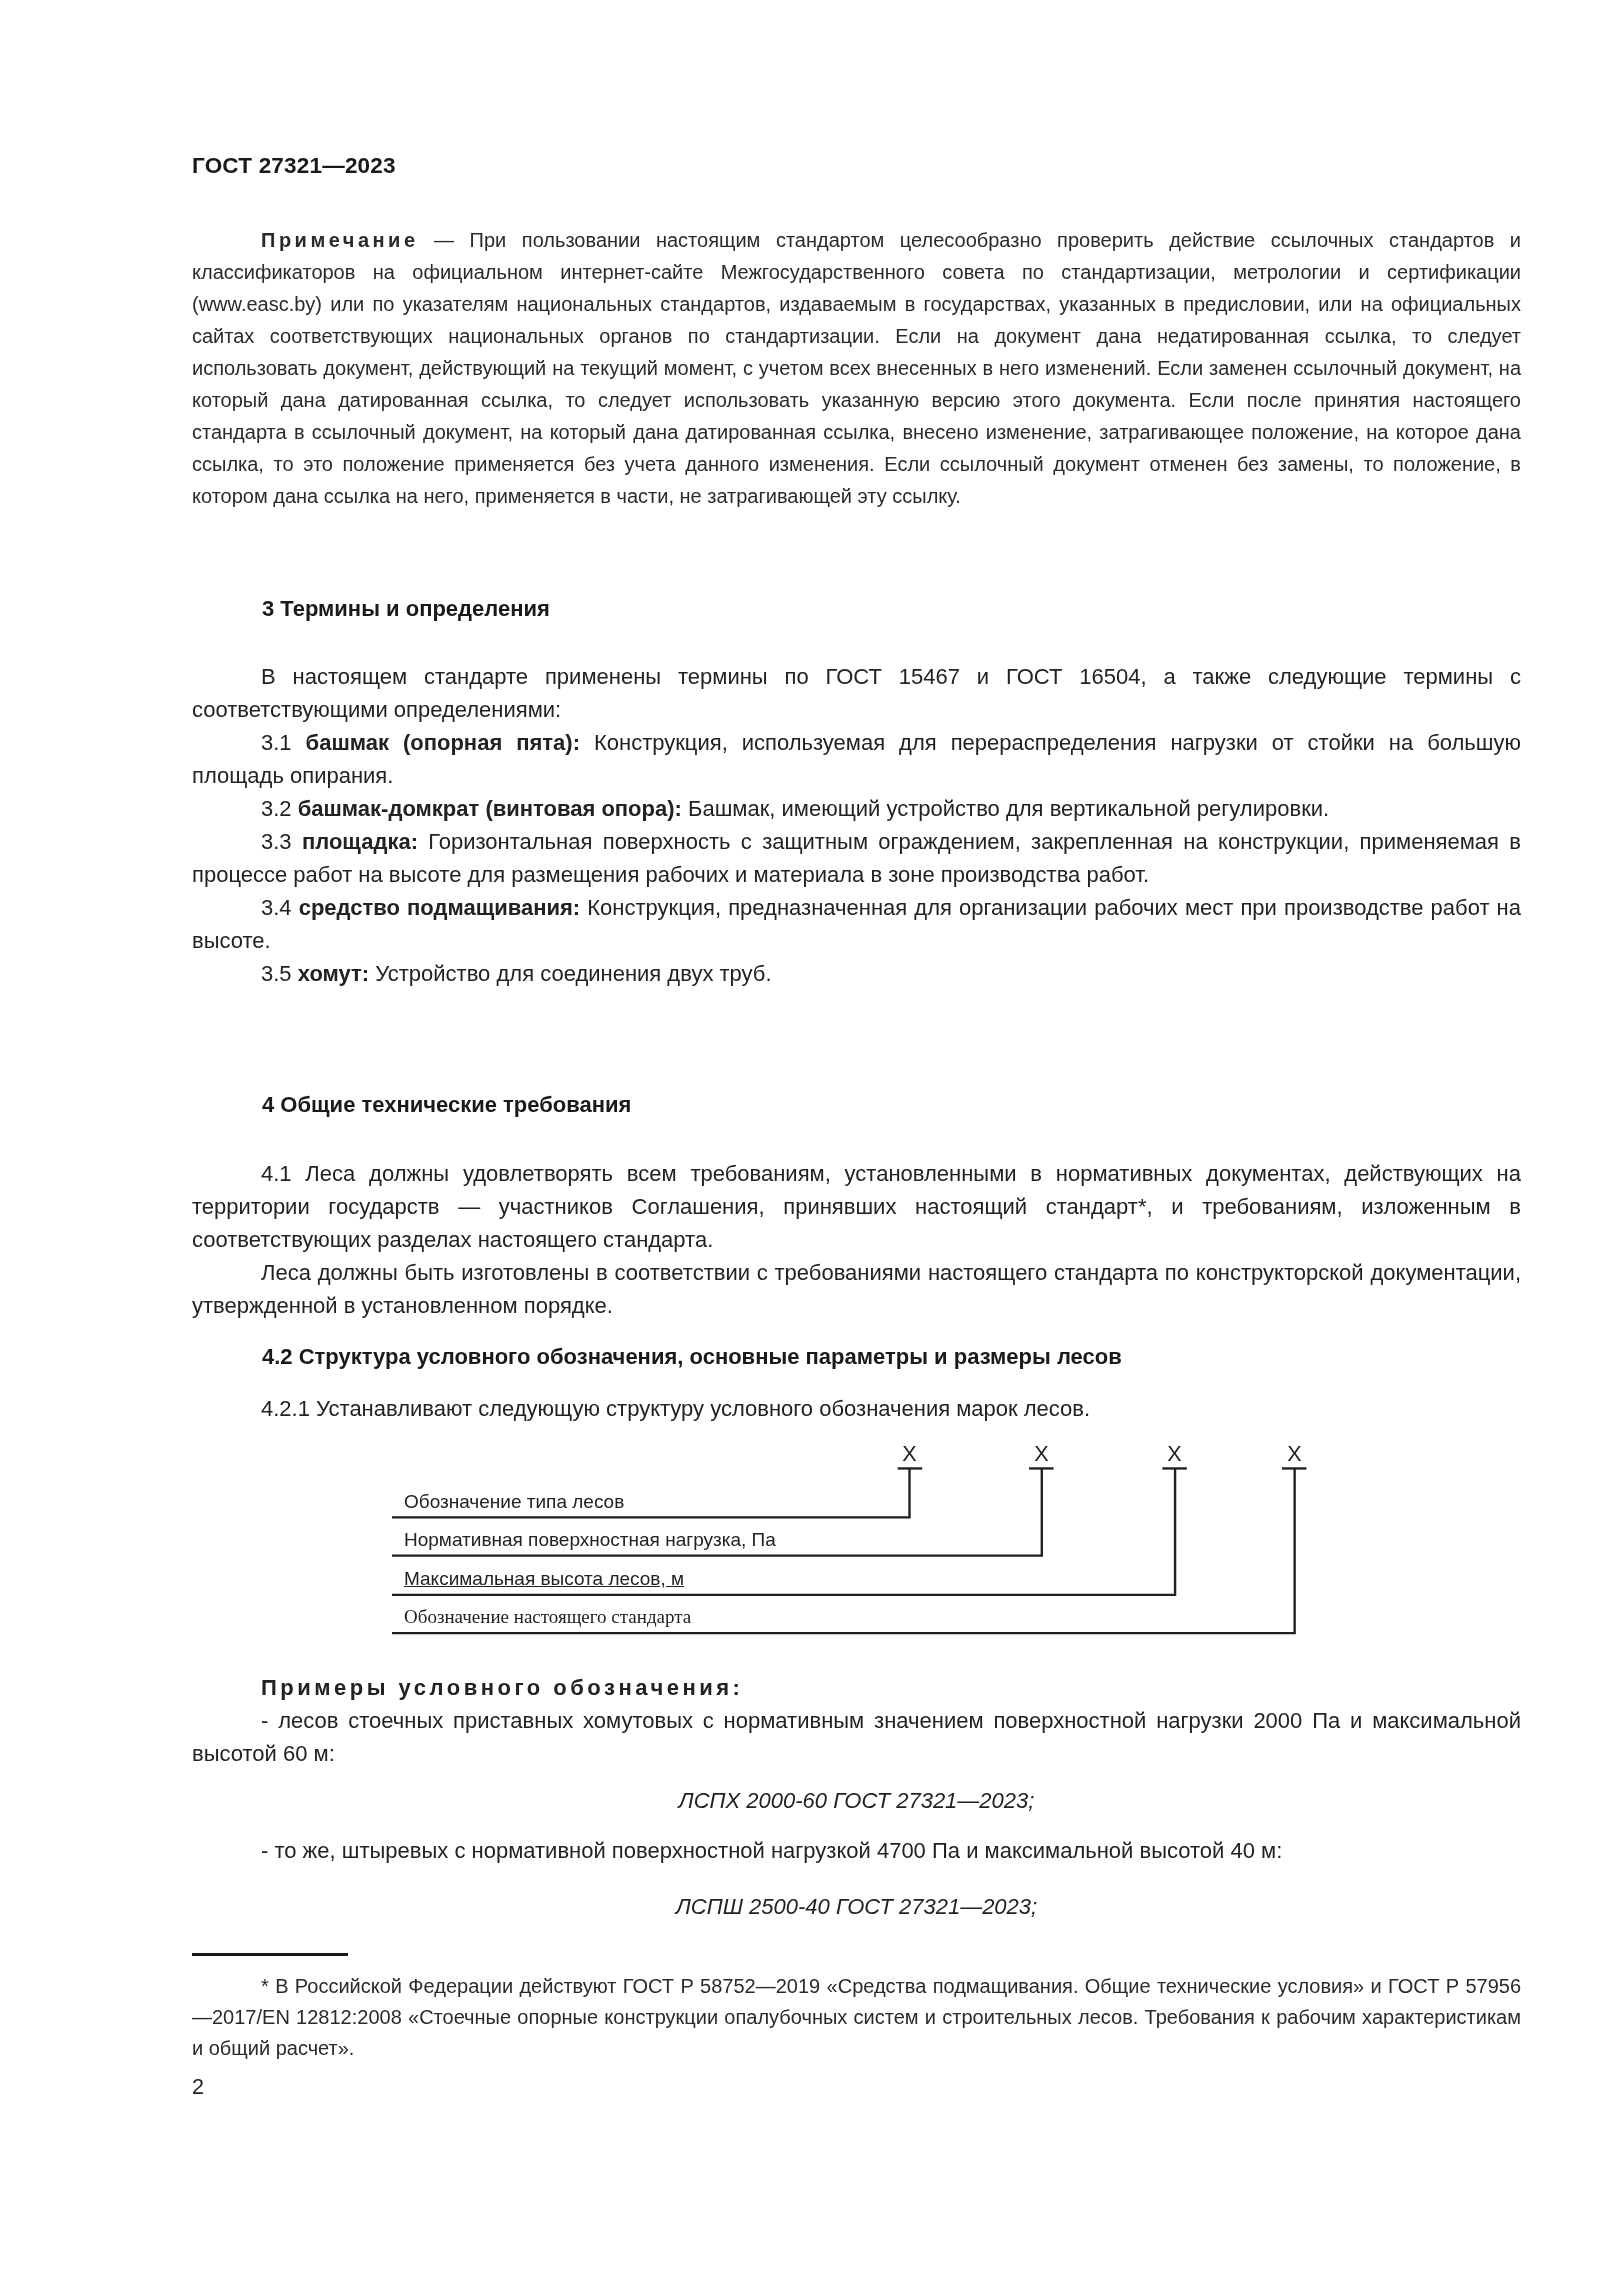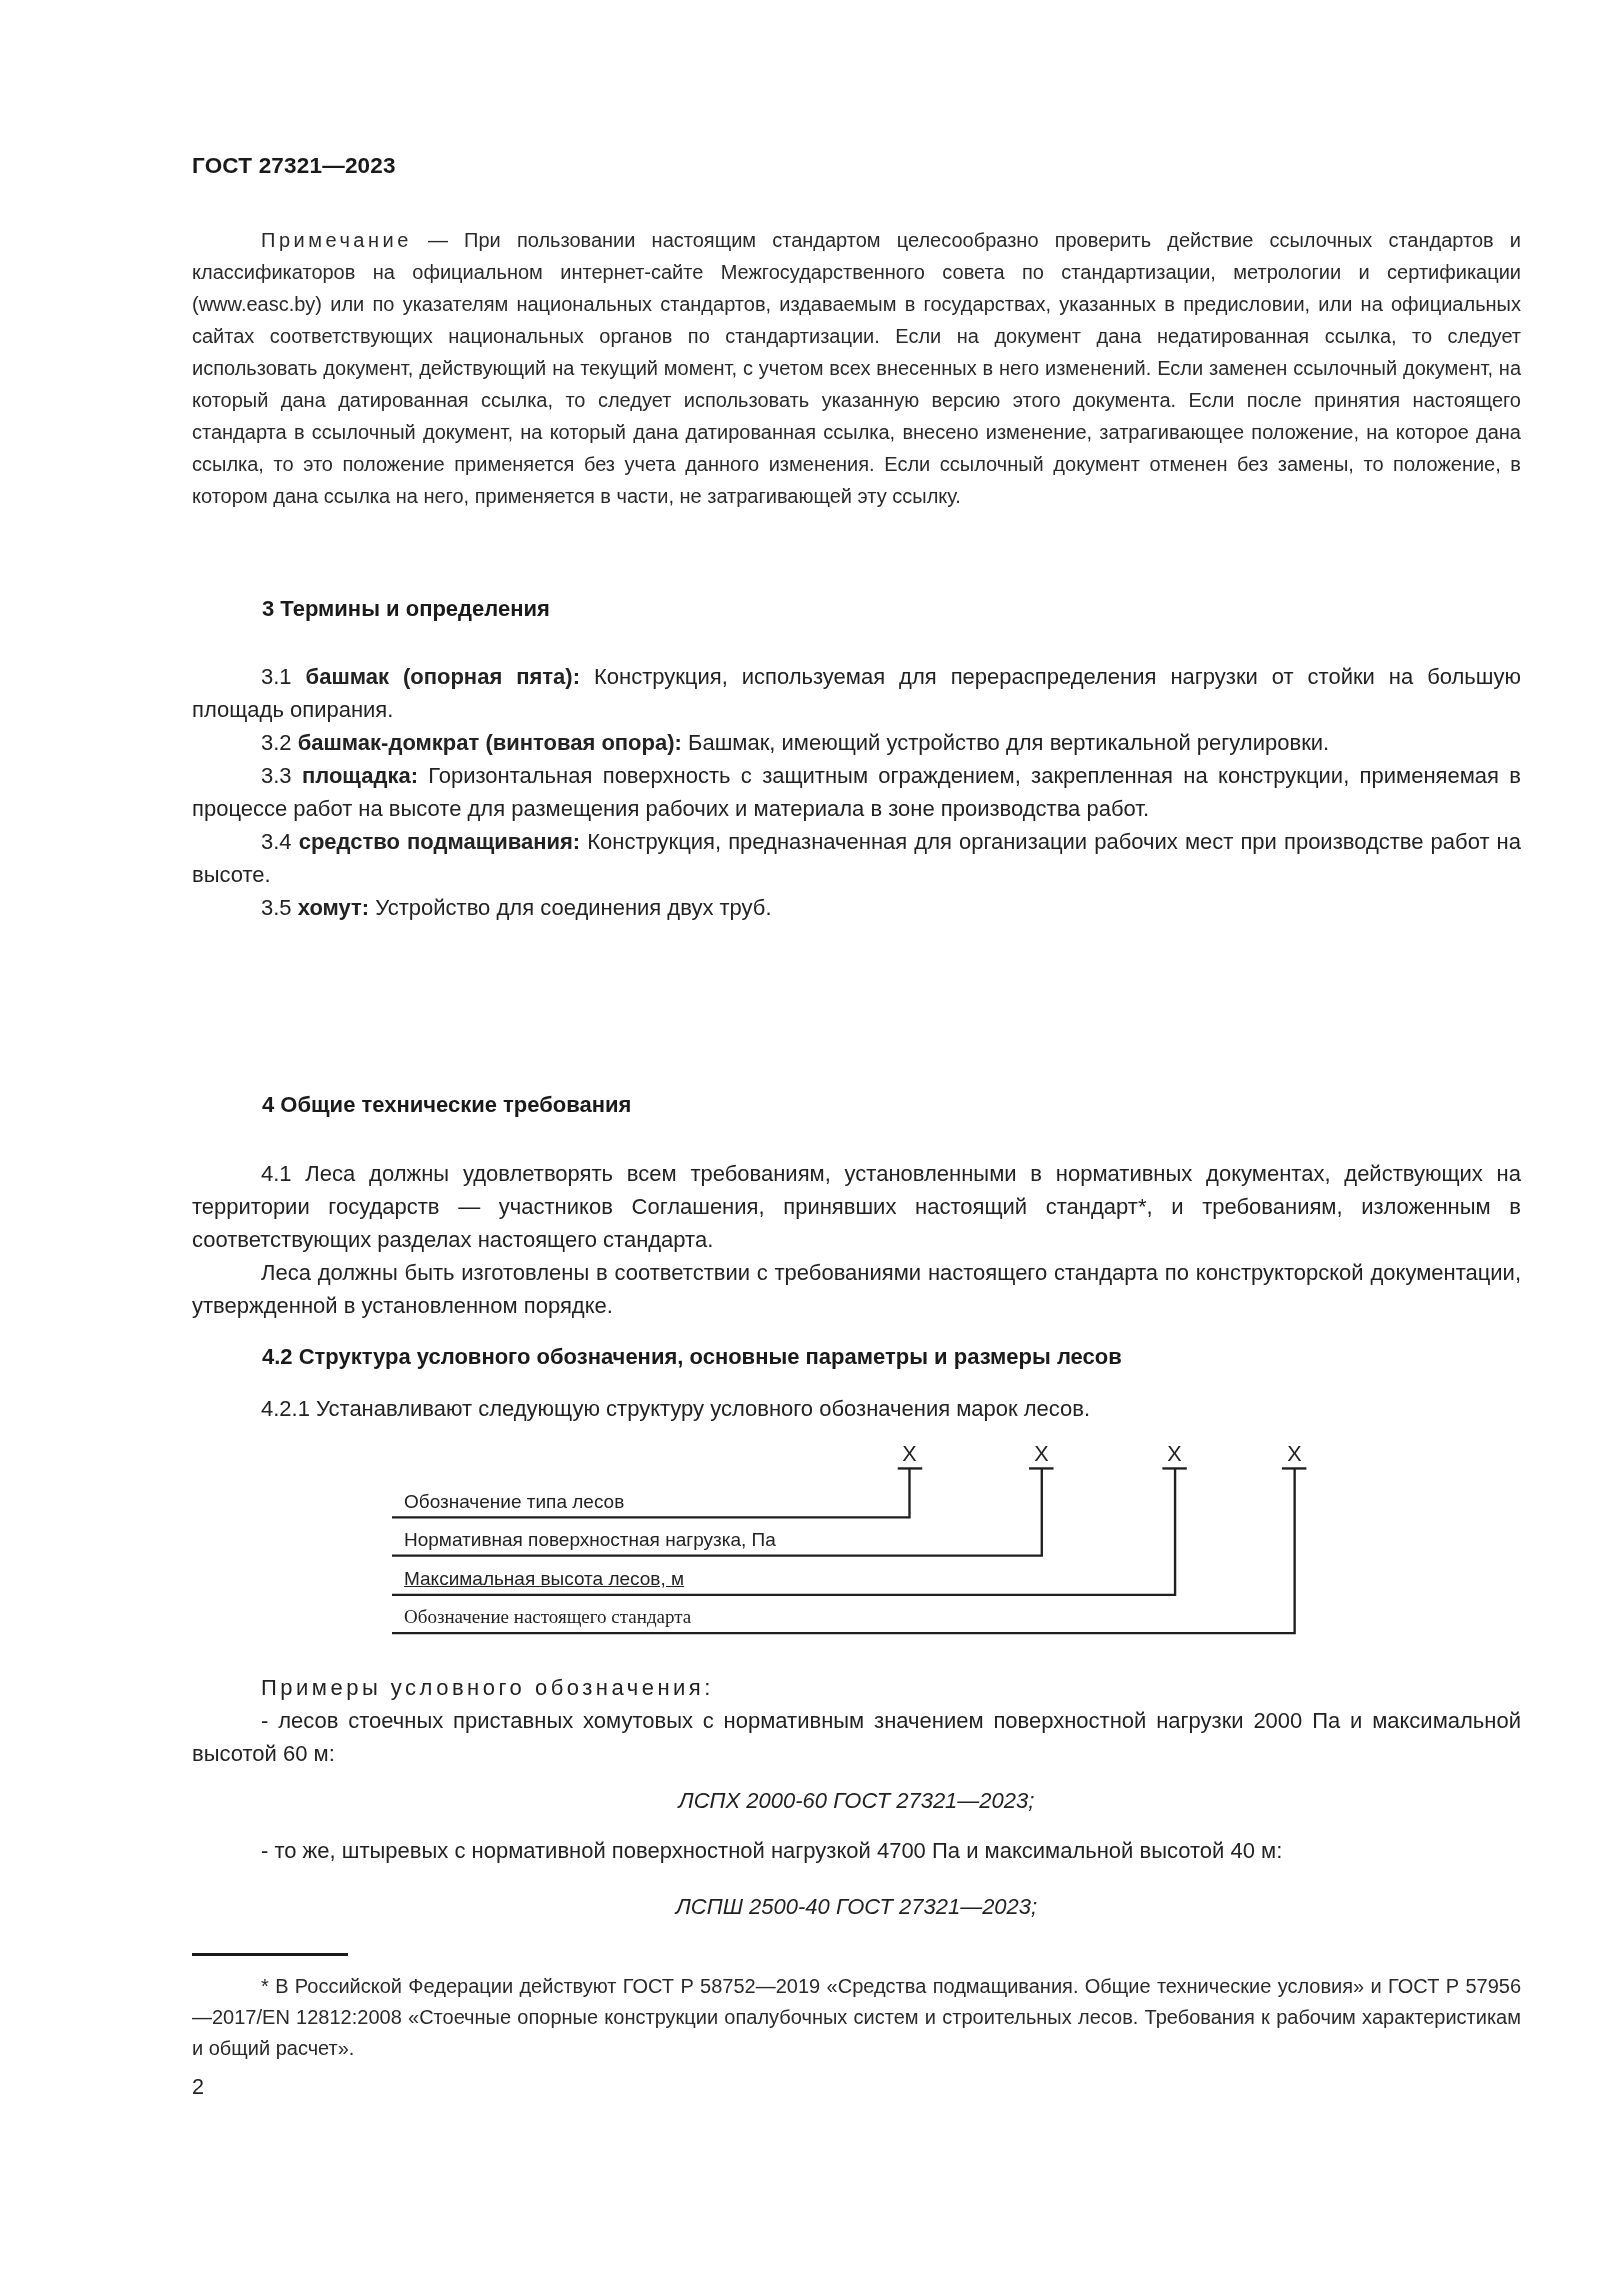--- a/index.html
+++ b/index.html
@@ -37,20 +37,21 @@
       margin: 0;
       text-indent: 69px;
     }
     .note {
       font-size: 20px;
       line-height: 32px;
       color: #2a2a2a;
     }
     .spaced {
       letter-spacing: 3.5px;
+      font-weight: bold;
     }
     .h2 {
       position: absolute;
       left: 262px;
       font-size: 22px;
       font-weight: bold;
       color: #1a1a1a;
     }
     .h3 {
       position: absolute;
@@ -119,20 +120,21 @@
 
 <div class="header-title">ГОСТ 27321—2023</div>
 
 <div class="block note" style="top: 224px;">
   <p><span class="spaced">Примечание</span><span> — При пользовании настоящим стандартом целесообразно проверить действие ссылочных стандартов и классификаторов на официальном интернет-сайте Межгосударственного совета по стандартизации, метрологии и сертификации (www.easc.by) или по указателям национальных стандартов, издаваемым в государствах, указанных в предисловии, или на официальных сайтах соответствующих национальных органов по стандартизации. Если на документ дана недатированная ссылка, то следует использовать документ, действующий на текущий момент, с учетом всех внесенных в него изменений. Если заменен ссылочный документ, на который дана датированная ссылка, то следует использовать указанную версию этого документа. Если после принятия настоящего стандарта в ссылочный документ, на который дана датированная ссылка, внесено изменение, затрагивающее положение, на которое дана ссылка, то это положение применяется без учета данного изменения. Если ссылочный документ отменен без замены, то положение, в котором дана ссылка на него, применяется в части, не затрагивающей эту ссылку.</span></p>
 </div>
 
 <div class="h2" style="top: 596px;">3  Термины и определения</div>
 
 <div class="block" style="top: 660px;">
+  <p>В настоящем стандарте применены термины по ГОСТ 15467 и ГОСТ 16504, а также следующие термины с соответствующими определениями:</p>
   <p><span>3.1 </span><span class="b">башмак (опорная пята):</span><span> Конструкция, используемая для перераспределения нагрузки от стойки на большую площадь опирания.</span></p>
   <p><span>3.2 </span><span class="b">башмак-домкрат (винтовая опора):</span><span> Башмак, имеющий устройство для вертикальной регулировки.</span></p>
   <p><span>3.3 </span><span class="b">площадка:</span><span> Горизонтальная поверхность с защитным ограждением, закрепленная на конструкции, применяемая в процессе работ на высоте для размещения рабочих и материала в зоне производства работ.</span></p>
   <p><span>3.4  </span><span class="b">средство подмащивания:</span><span> Конструкция, предназначенная для организации рабочих мест при производстве работ на высоте.</span></p>
   <p><span>3.5  </span><span class="b">хомут:</span><span> Устройство для соединения двух труб.</span></p>
 </div>
 
 <div class="h2" style="top: 1092px;">4  Общие технические требования</div>
 
 <div class="block" style="top: 1157px;">

